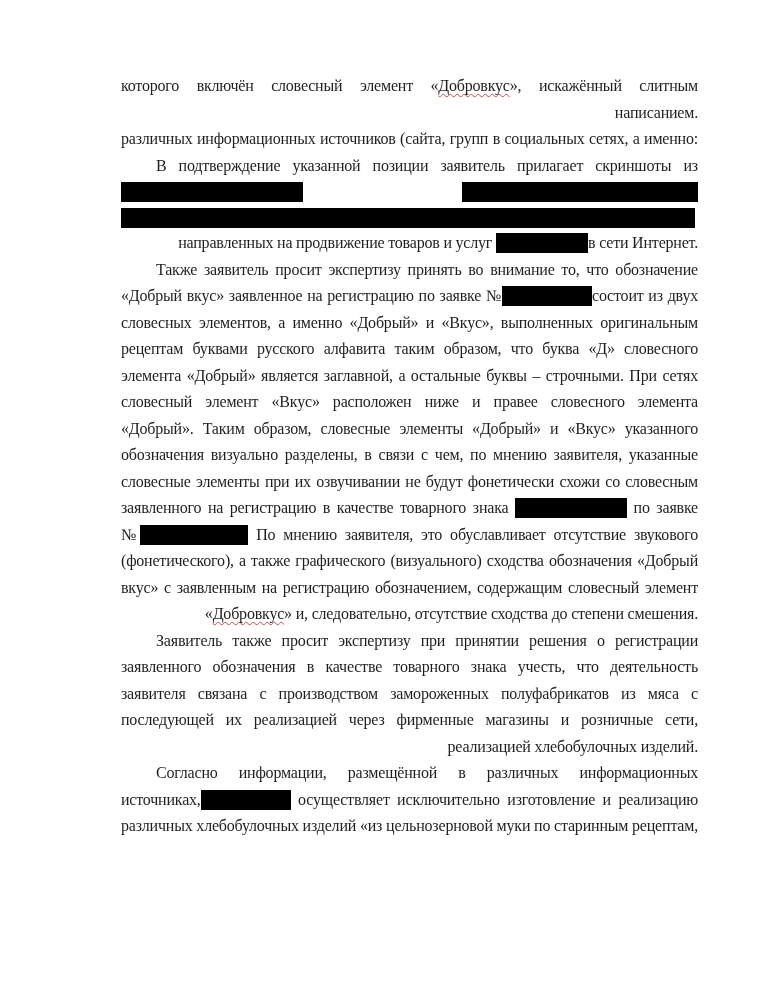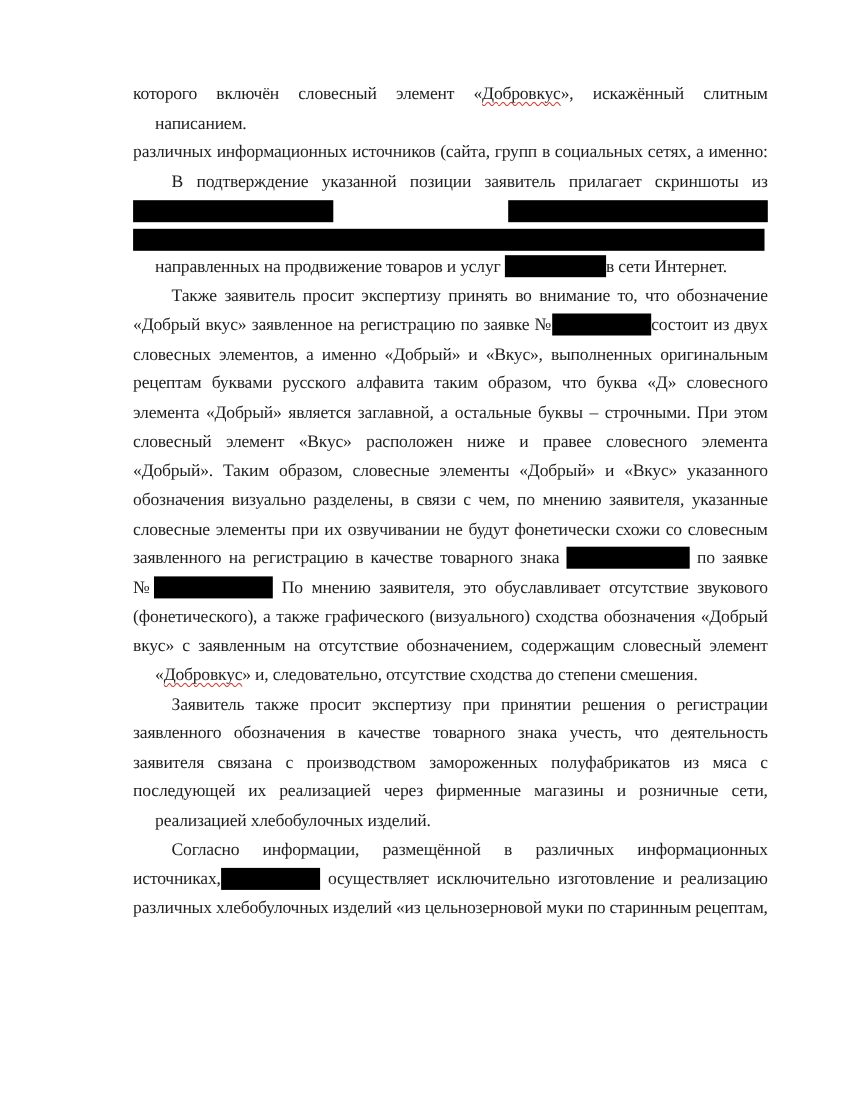--- a/index.html
+++ b/index.html
@@ -14,21 +14,21 @@
     position: absolute;
     left: 121px; top: 73px;
     width: 577px;
     font-size: 16px;
     line-height: 26.5px;
     letter-spacing: -0.2px;
     color: #1f1e1c;
   }
   .line { height: 26.5px; overflow: hidden; }
   .line.j { text-align: justify; text-align-last: justify; }
-  .line.l { text-align: left; margin-left: 20px; }
+  .line.l { text-align: right; margin-left: 20px; }
   .line.ind { text-indent: 35px; }
   .bar-row { margin-top: 3px; height: 20px; }
   .bar-row + .bar-row { margin-top: 6px; margin-bottom: 2px; }
   .bar-row.split { display: flex; justify-content: space-between; }
   .bar { display: block; height: 20px; background: #000000; }
   .inline-bar {
     display: inline-block;
     height: 20px;
     background: #000000;
     vertical-align: -5px;
@@ -55,29 +55,29 @@
       <span class="bar" style="width: 236px;"></span>
     </div>
     <div class="bar-row">
       <span class="bar" style="width: 574px;"></span>
     </div>
     <div class="line l"><span>направленных на продвижение товаров и услуг </span><span class="inline-bar" style="width: 92px;"></span><span>в сети Интернет.</span></div>
     <div class="line j ind"><span>Также заявитель просит экспертизу принять во внимание то, что обозначение</span></div>
     <div class="line j"><span>«Добрый вкус» заявленное на регистрацию по заявке №</span><span class="inline-bar" style="width: 90px;"></span><span>состоит из двух</span></div>
     <div class="line j"><span>словесных элементов, а именно «Добрый» и «Вкус», выполненных оригинальным</span></div>
     <div class="line j"><span>рецептам буквами русского алфавита таким образом, что буква «Д» словесного</span></div>
-    <div class="line j"><span>элемента «Добрый» является заглавной, а остальные буквы – строчными. При этом</span></div>
+    <div class="line j"><span>элемента «Добрый» является заглавной, а остальные буквы – строчными. При сетях</span></div>
     <div class="line j"><span>словесный элемент «Вкус» расположен ниже и правее словесного элемента</span></div>
     <div class="line j"><span>«Добрый». Таким образом, словесные элементы «Добрый» и «Вкус» указанного</span></div>
     <div class="line j"><span>обозначения визуально разделены, в связи с чем, по мнению заявителя, указанные</span></div>
     <div class="line j"><span>словесные элементы при их озвучивании не будут фонетически схожи со словесным</span></div>
     <div class="line j"><span>заявленного на регистрацию в качестве товарного знака </span><span class="inline-bar" style="width: 112px;"></span><span> по заявке</span></div>
     <div class="line j"><span>№</span><span class="inline-bar" style="width: 108px;"></span><span> По мнению заявителя, это обуславливает отсутствие звукового</span></div>
     <div class="line j"><span>(фонетического), а также графического (визуального) сходства обозначения «Добрый</span></div>
-    <div class="line j"><span>вкус» с заявленным на отсутствие обозначением, содержащим словесный элемент</span></div>
+    <div class="line j"><span>вкус» с заявленным на регистрацию обозначением, содержащим словесный элемент</span></div>
     <div class="line l"><span>«</span><span class="sq">Добровкус</span><span>» и, следовательно, отсутствие сходства до степени смешения.</span></div>
     <div class="line j ind"><span>Заявитель также просит экспертизу при принятии решения о регистрации</span></div>
     <div class="line j"><span>заявленного обозначения в качестве товарного знака учесть, что деятельность</span></div>
     <div class="line j"><span>заявителя связана с производством замороженных полуфабрикатов из мяса с</span></div>
     <div class="line j"><span>последующей их реализацией через фирменные магазины и розничные сети,</span></div>
     <div class="line l"><span>реализацией хлебобулочных изделий.</span></div>
     <div class="line j ind"><span>Согласно информации, размещённой в различных информационных</span></div>
     <div class="line j"><span>источниках,</span><span class="inline-bar" style="width: 90px;"></span><span> осуществляет исключительно изготовление и реализацию</span></div>
     <div class="line j"><span>различных хлебобулочных изделий «из цельнозерновой муки по старинным рецептам,</span></div>
   </div>

